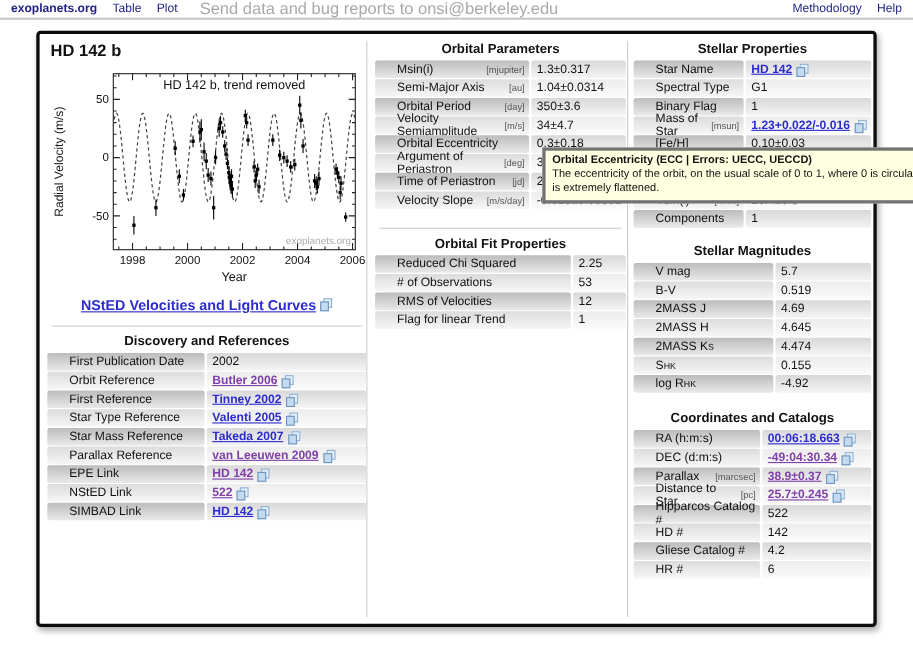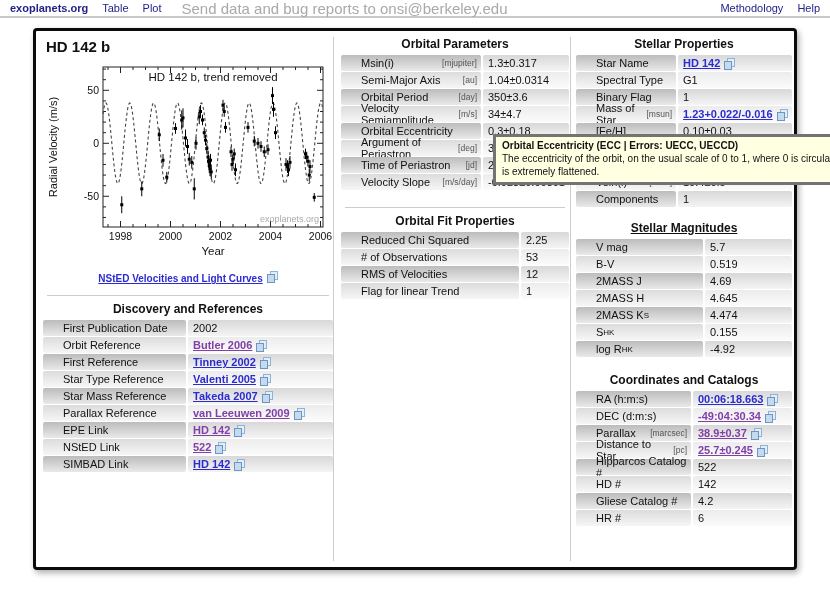--- a/index.html
+++ b/index.html
@@ -36,29 +36,29 @@
   .trow:nth-child(odd) .tvalue{background:linear-gradient(#d8d8d8,#f4f4f4);}
   .unit{margin-left:auto;padding-right:4px;font-size:8.5px;color:#555;}
   sub{font-size:8px;}
   .lnk{font-weight:bold;text-decoration:underline;cursor:pointer;}
   .lnk.new{color:#2b2bd0;}
   .lnk.visited{color:#8040a8;text-decoration:underline;}
   .copy-icon{display:inline-block;width:11px;height:11px;position:relative;margin-left:4px;flex:none;cursor:pointer;}
   .copy-icon::before{content:"";position:absolute;left:3px;top:0;width:6px;height:7px;border:1px solid #8fb2d6;background:#e3eef8;}
   .copy-icon::after{content:"";position:absolute;left:0;top:3px;width:6px;height:7px;border:1px solid #6f94bf;background:#c4daee;}
   .nsted-wrap{text-align:center;margin-top:3px;}
-  .nsted{font-size:10px;}
+  .nsted{font-size:13px;}
   .hline{border:none;border-top:1px solid #ccc;margin:9px 4px 6px;}
   .hline-mid{margin-top:17px;}
   .chart-wrap{margin-top:4px;}
   
   .tooltip{position:absolute;left:493px;top:134px;width:385px;box-sizing:border-box;z-index:60;
     background:#ffffe1;border:3px solid #737373;padding:2px 6px 4px;font-size:10px;line-height:1.3;}
   .tooltip-title{font-weight:bold;font-size:10px;}
-  .mt14{margin-top:14px;text-decoration:underline;} .mt16{margin-top:16px;} .mt2{margin-top:2px;}
+  .mt14{margin-top:14px;} .mt16{margin-top:16px;} .mt2{margin-top:2px;}
 </style>
 </head>
 <body>
 
 <div class="topnav">
   <span class="brand">exoplanets.org</span>
   <span class="navlink">Table</span>
   <span class="navlink">Plot</span>
   <span class="navnote">Send data and bug reports to onsi@berkeley.edu</span>
   <span class="navspacer"></span>

